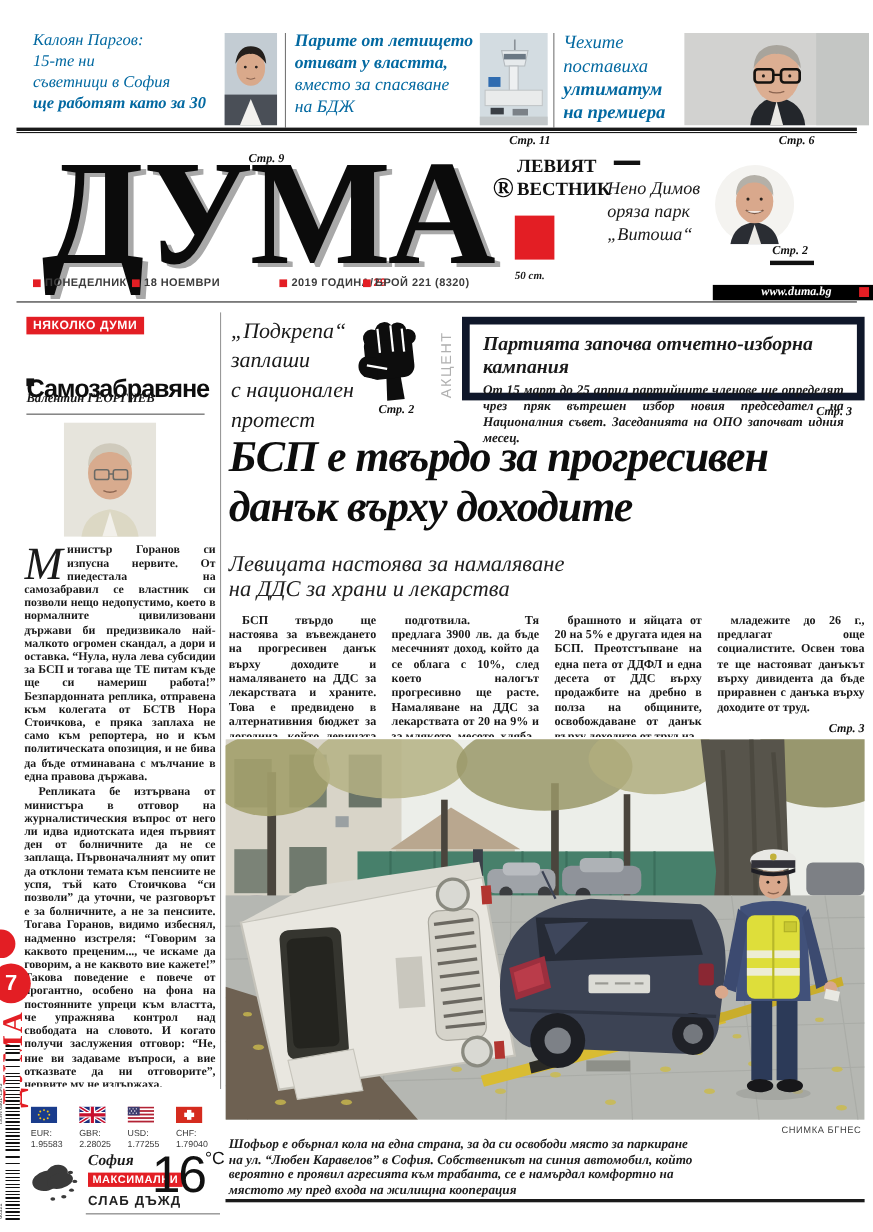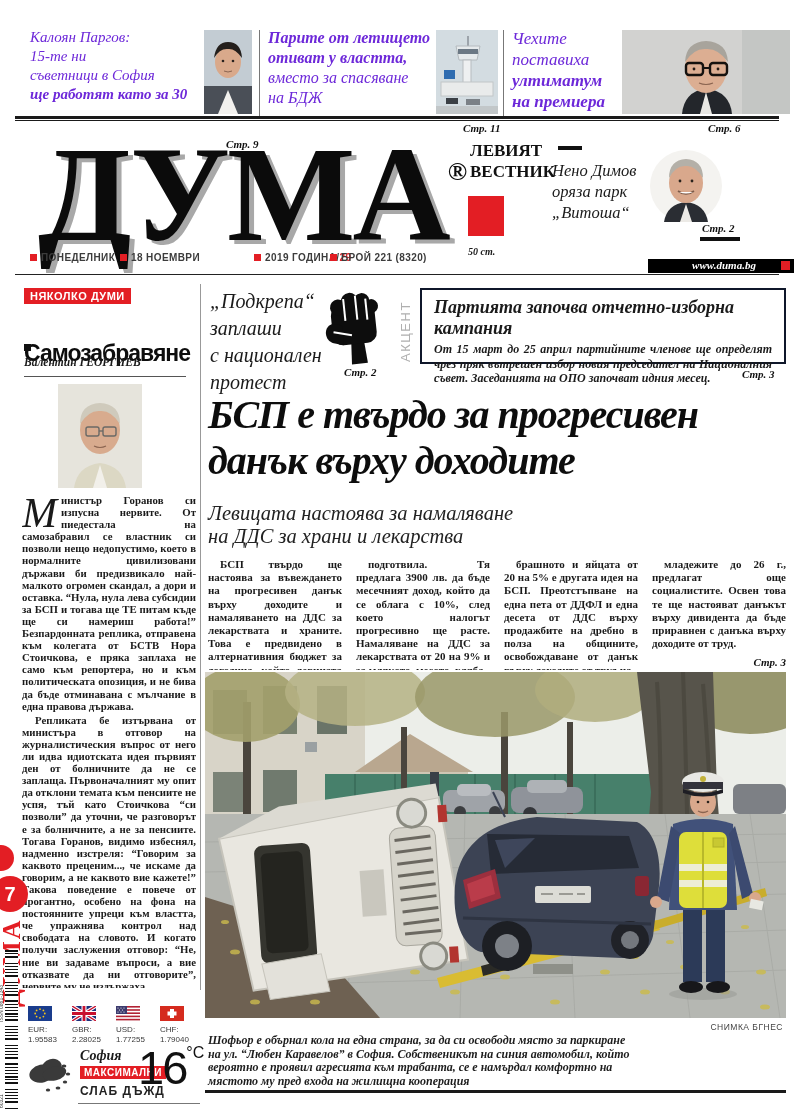--- a/index.html
+++ b/index.html
@@ -4,21 +4,21 @@
 <style>
   html,body{margin:0;padding:0;background:#888;}
   #page{position:relative;width:794px;height:1120px;background:#fff;margin:0 auto;
         font-family:"Liberation Serif","DejaVu Serif",serif;color:#1a1a1a;overflow:hidden;}
   .abs{position:absolute;}
   .it{font-style:italic;}
   .b{font-weight:bold;}
   .pageref{font:bold italic 11px "Liberation Serif",serif;color:#111;}
 
   
-  .teaser-text{font:italic 15px/19px "Liberation Serif",serif;color:#6d28d9;}
+  .teaser-text{font:italic 15px/19px "Liberation Serif",serif;color:#0369a1;}
   .teaser-text .bold{font-weight:bold;}
   .t2{font-size:16px;line-height:20px;}
   .t3{font-size:17px;line-height:21px;}
   .vdiv{width:1px;background:#777;}
   .double-rule{background:linear-gradient(#1a1a1a 0 3px,#fff 3px 4px,#1a1a1a 4px 5px);}
 
   
   .duma{font:bold 136px/1 "Liberation Serif",serif;letter-spacing:-3px;color:#0b0b0b;
         text-shadow:5px 4px 0 #a8a8a8;margin-left:12px;}
   .duma .reg{font-size:26px;letter-spacing:0;vertical-align:60px;text-shadow:none;}
@@ -36,21 +36,21 @@
   .op-author{font:bold italic 11.5px "Liberation Serif",serif;}
   .op-body{font:bold 10.8px/12.1px "Liberation Serif",serif;text-align:justify;}
   .dropcap{float:left;font:italic 42px/34px "Liberation Serif",serif;margin:2px 4px 0 0;}
   .op-p2{text-indent:13px;margin:2px 0 0 0;}
   .op-p1{margin:0;}
 
   
   .protest{font:italic 20px/27px "Liberation Serif",serif;}
   .akcent-label{writing-mode:vertical-rl;transform:rotate(180deg);font:13px "Liberation Sans",sans-serif;
                 color:#b0b0b0;letter-spacing:1.5px;}
-  .akcent-box{border:2px solid #0f172a;padding:7px 12px 6px 12px;box-sizing:border-box;}
+  .akcent-box{border:7px solid #0f172a;padding:7px 12px 6px 12px;box-sizing:border-box;}
   .akcent-title{font:bold italic 18px/21px "Liberation Serif",serif;margin:0 0 3px 0;}
   .akcent-body{font:bold italic 12px/14.5px "Liberation Serif",serif;text-align:justify;margin:0;}
 
   
   .headline{font:bold italic 40px/46px "Liberation Serif",serif;letter-spacing:-1px;color:#0d0d0d;}
   .deck{font:italic 20.5px/23px "Liberation Serif",serif;color:#222;}
   .cols{display:flex;gap:14px;}
   .col{flex:1;font:bold 11px/13.2px "Liberation Serif",serif;text-align:justify;text-indent:12px;}
   .credit{font:8.5px "Liberation Sans",sans-serif;color:#444;letter-spacing:.5px;text-align:right;}
   .caption{font:bold italic 12px/13.5px "Liberation Serif",serif;color:#1d1d1d;}

